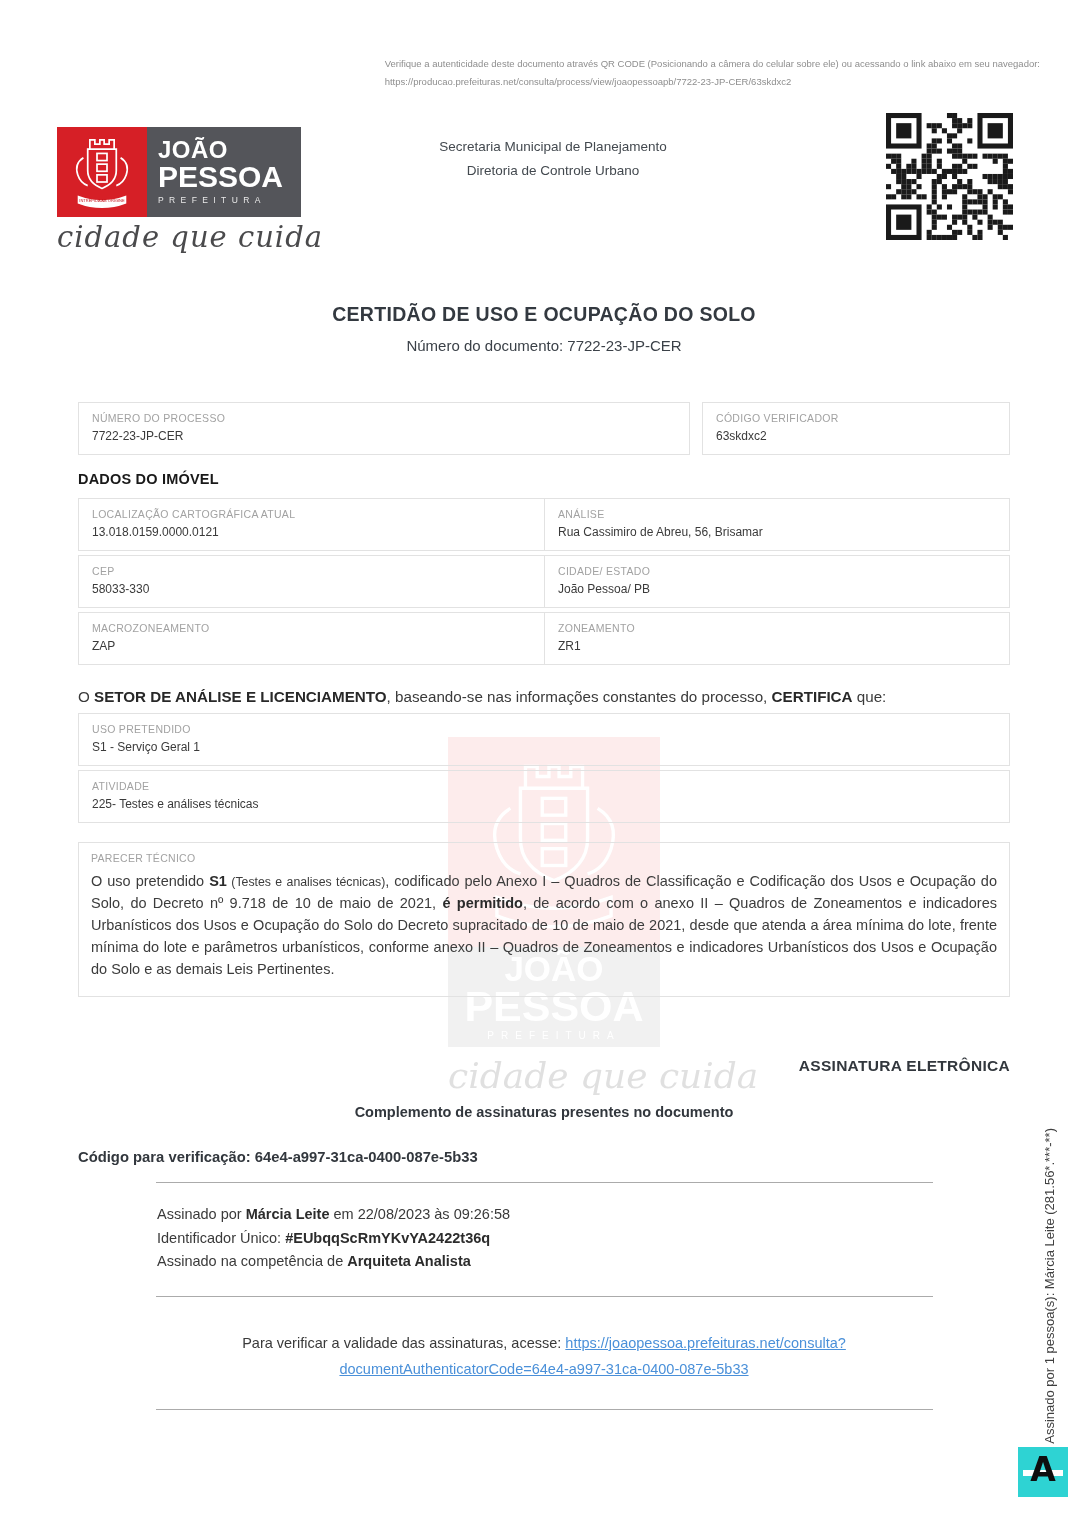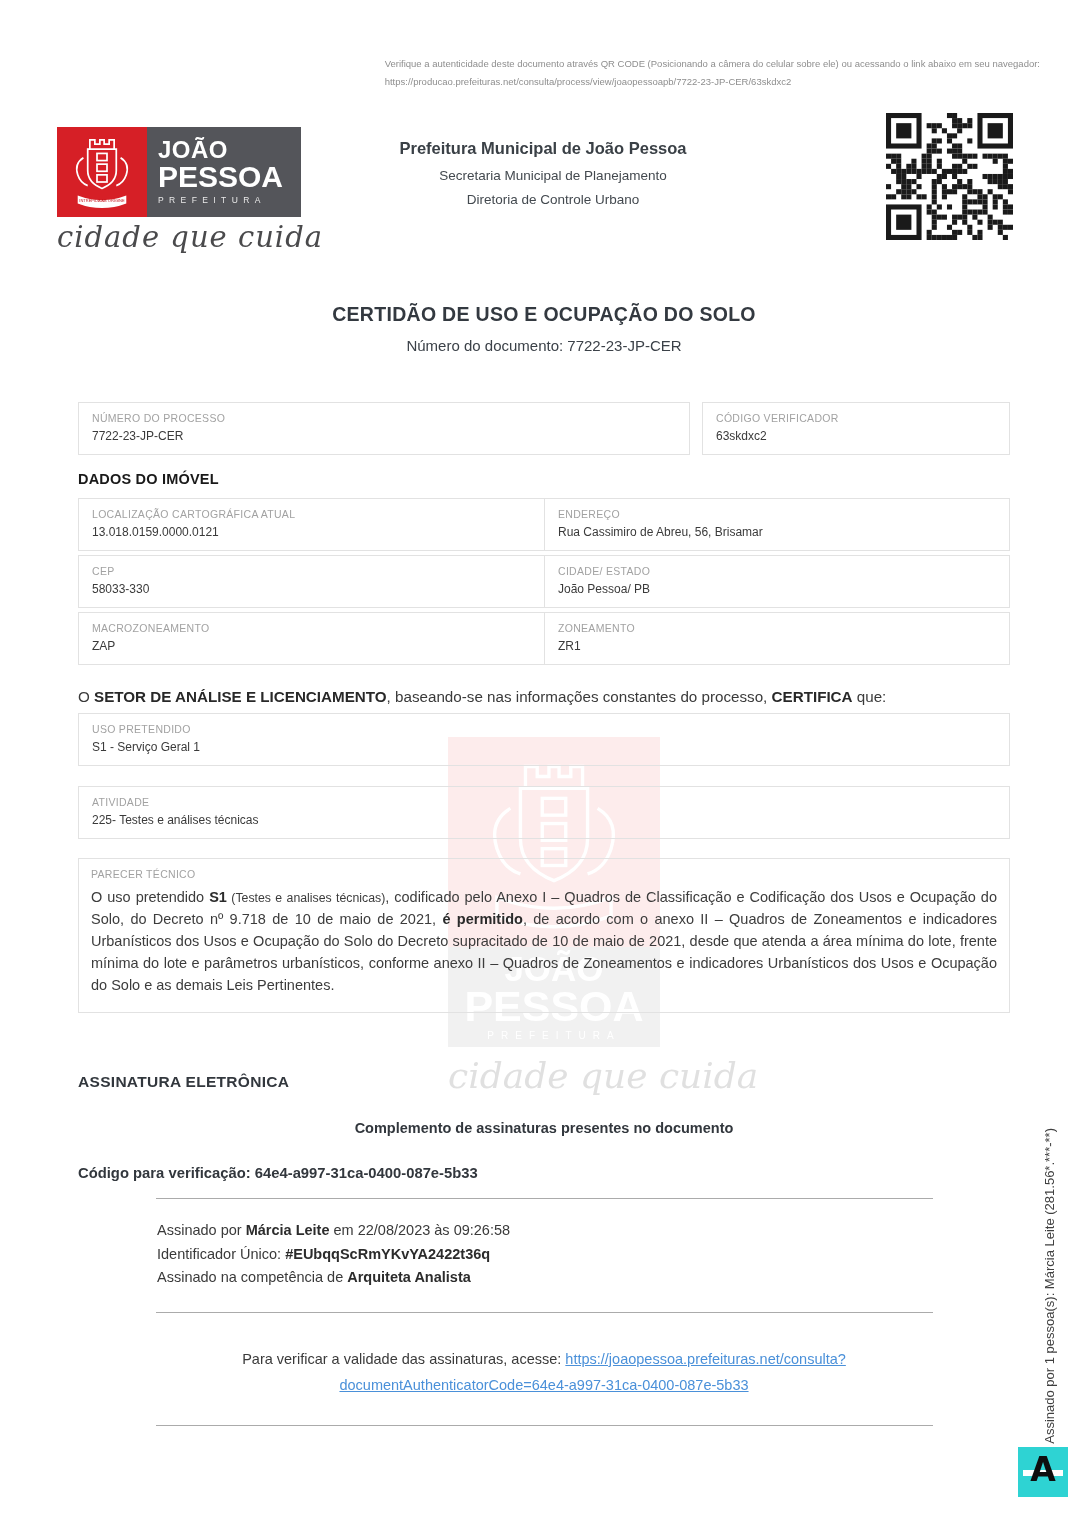--- a/index.html
+++ b/index.html
@@ -53,28 +53,28 @@
 
   .frow { display:flex; border:1px solid #e2e2e2; margin-top:4px; }
   .frow.first { margin-top:11px; }
   .frow .cell { width:50%; padding:9px 13px 11px; }
   .frow .cell + .cell { border-left:1px solid #e2e2e2; }
 
   .cert-line { margin-top:23px; font-size:15.2px; color:#3a3a3a; }
   .cert-line b { color:#282828; }
 
   .uso-box { margin-top:8px; }
-  .atividade-box { margin-top:20px; }
+  .atividade-box { margin-top:4px; }
 
   .parecer-box { margin-top:19px; border:1px solid #e2e2e2; padding:9px 12px 16px; min-height:155px; }
   .parecer-text { margin-top:6px; font-size:14.5px; color:#3c3c3c; line-height:1.52; text-align:justify; }
   .parecer-text b { color:#2b2b2b; }
   .parecer-text .small { font-size:12.3px; }
 
-  .center-heading { margin-top:60px; text-align:left; font-weight:bold; font-size:15.5px; color:#32373d; letter-spacing:.3px; }
+  .center-heading { margin-top:60px; text-align:right; font-weight:bold; font-size:15.5px; color:#32373d; letter-spacing:.3px; }
   .center-sub { margin-top:29px; text-align:center; font-weight:bold; font-size:14.5px; color:#32373d; }
   .center-code { margin-top:29px; font-weight:bold; font-size:14.8px; color:#32373d; }
 
   .divider { width:777px; margin-left:auto; margin-right:auto; border-top:1px solid #ababab; }
   .d1 { margin-top:17px; } .d2 { margin-top:22px; } .d3 { margin-top:26px; }
 
   .sig-block { margin-top:20px; margin-left:79px; font-size:14.5px; color:#3a3a3a; line-height:1.62; }
   .sig-block b { color:#2c2c2c; }
 
   .verify-par { margin-top:33px; text-align:center; font-size:14.5px; color:#3a3a3a; line-height:1.85; padding:0 138px; }
@@ -120,21 +120,20 @@
       <div class="logo-dark">
         <div class="logo-l1">JOÃO</div>
         <div class="logo-l2">PESSOA</div>
         <div class="logo-l3">PREFEITURA</div>
       </div>
     </div>
     <div class="logo-tagline">cidade que cuida</div>
   </div>
 
   <div class="org-block">
-    <div class="org1">Prefeitura Municipal de João Pessoa</div>
     <div class="org2">Secretaria Municipal de Planejamento</div>
     <div class="org2">Diretoria de Controle Urbano</div>
   </div>
 
   <div class="qr" id="qr"><svg width="127" height="127" viewBox="0 0 125 125" fill="#1a1a1a">
         <rect x="60" y="0" width="5" height="5"></rect>
         <rect x="65" y="0" width="5" height="5"></rect>
         <rect x="65" y="5" width="5" height="5"></rect>
         <rect x="70" y="5" width="5" height="5"></rect>
         <rect x="80" y="5" width="5" height="5"></rect>
@@ -393,21 +392,21 @@
     </div>
 
     <div class="section-heading">DADOS DO IMÓVEL</div>
 
     <div class="frow first">
       <div class="cell">
         <div class="flabel">LOCALIZAÇÃO CARTOGRÁFICA ATUAL</div>
         <div class="fvalue">13.018.0159.0000.0121</div>
       </div>
       <div class="cell">
-        <div class="flabel">ENDEREÇO</div>
+        <div class="flabel">ANÁLISE</div>
         <div class="fvalue">Rua Cassimiro de Abreu, 56, Brisamar</div>
       </div>
     </div>
     <div class="frow">
       <div class="cell">
         <div class="flabel">CEP</div>
         <div class="fvalue">58033-330</div>
       </div>
       <div class="cell">
         <div class="flabel">CIDADE/ ESTADO</div>

